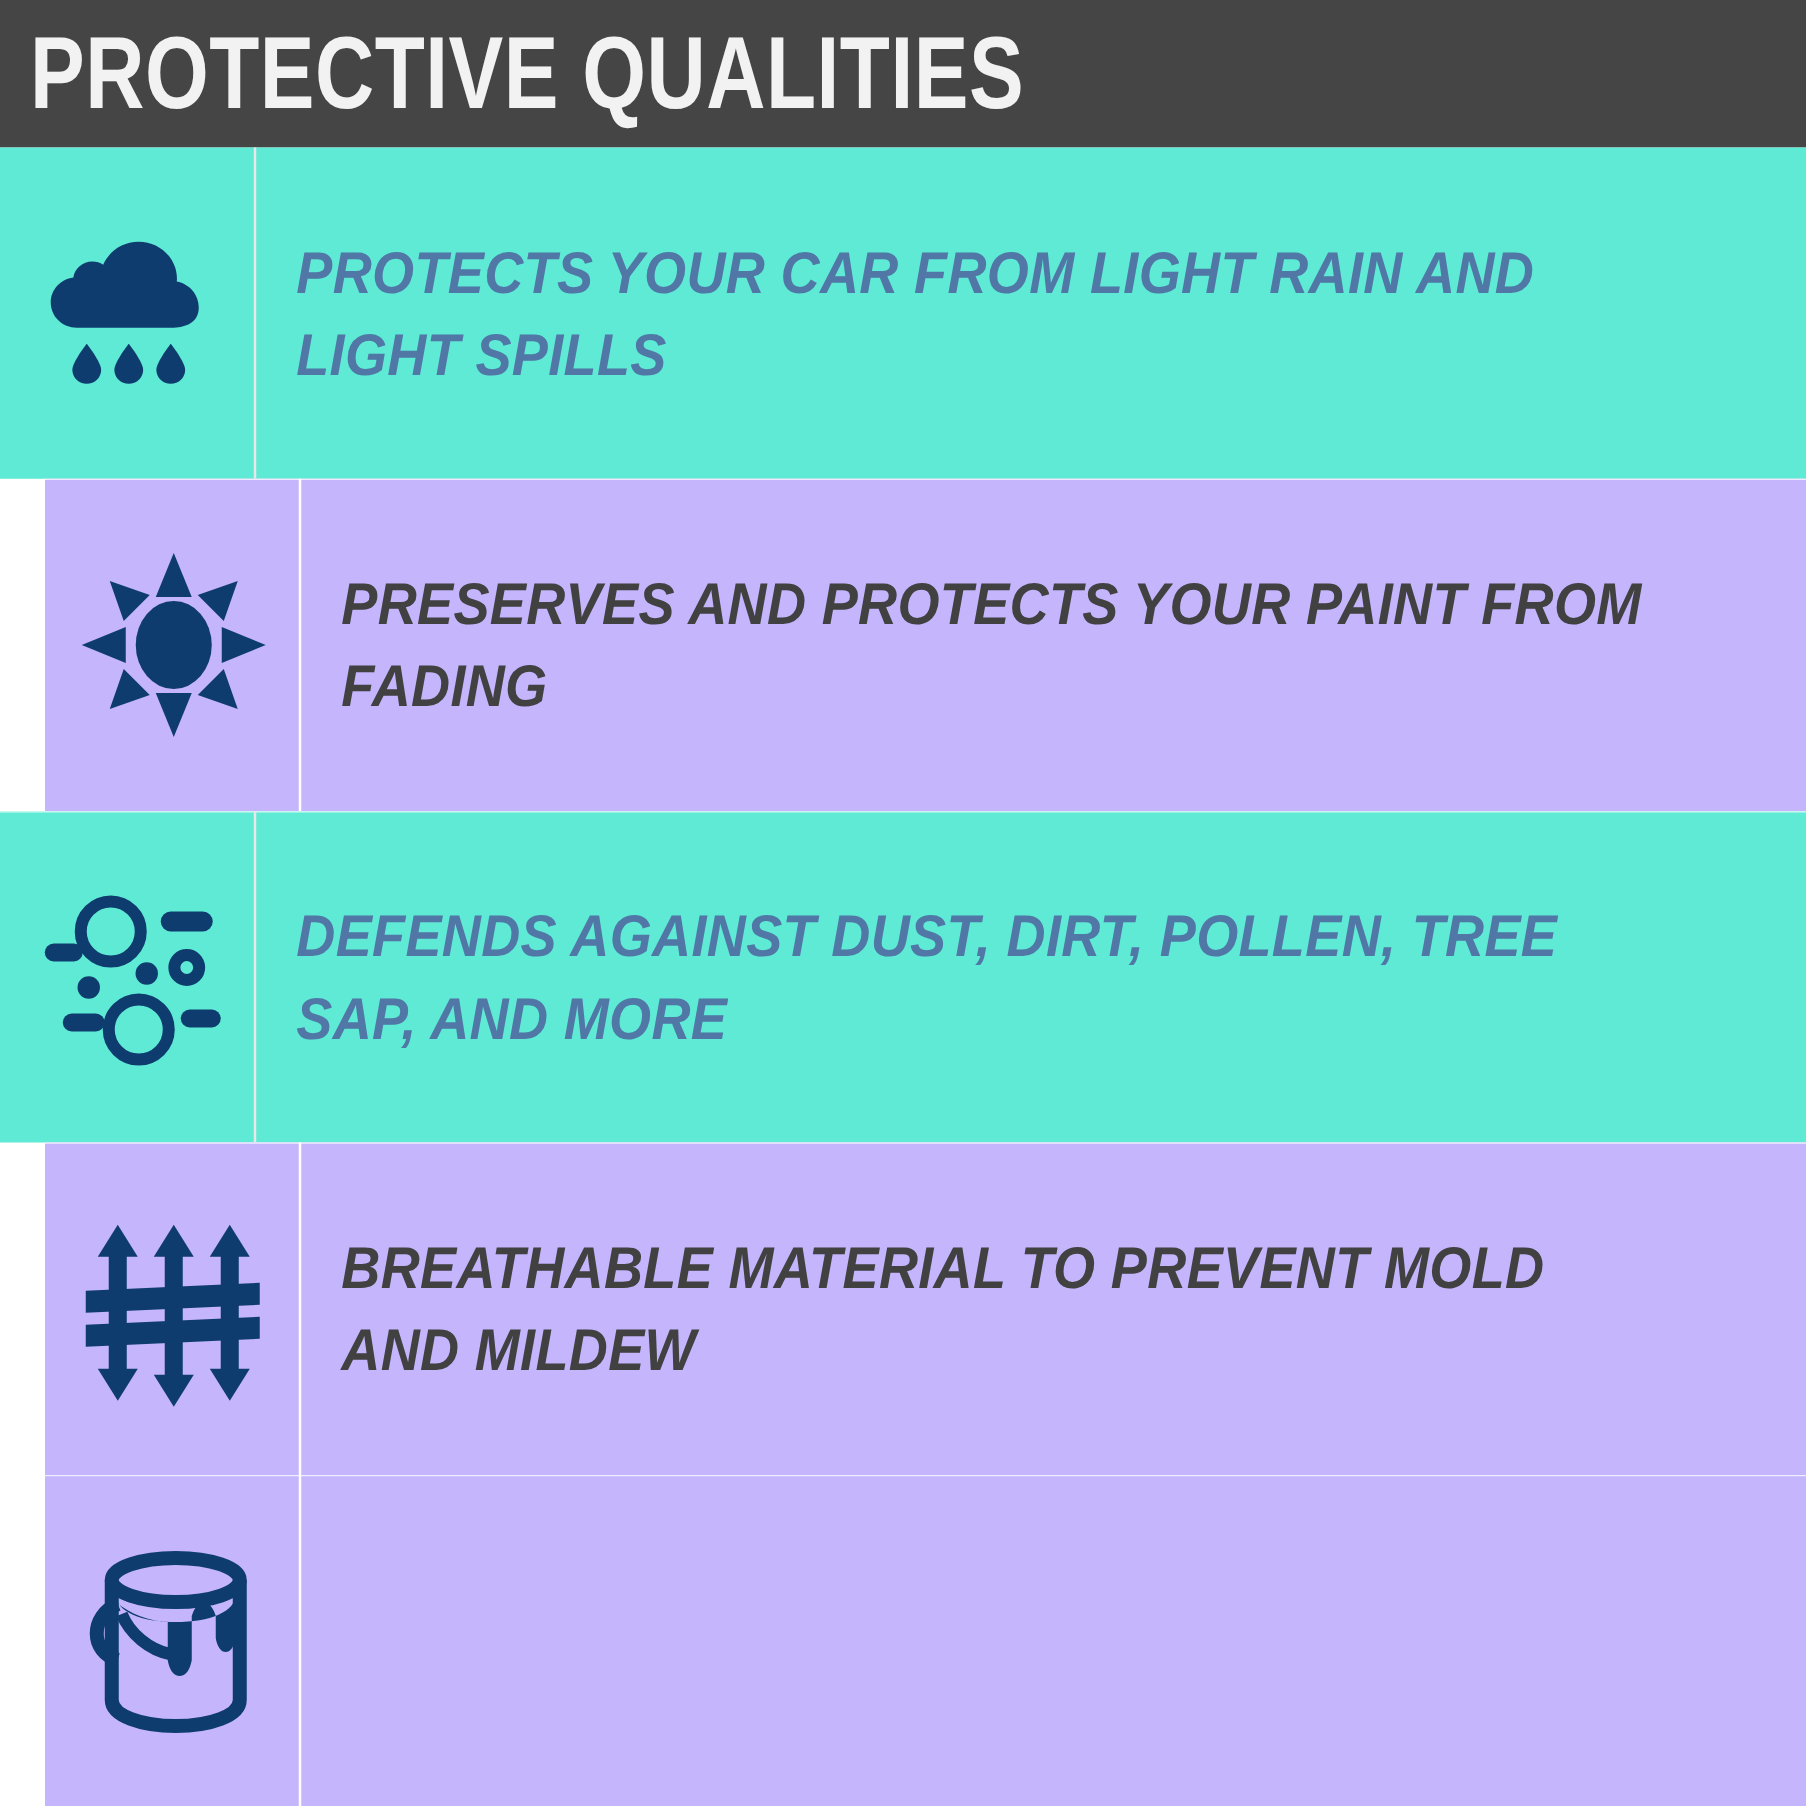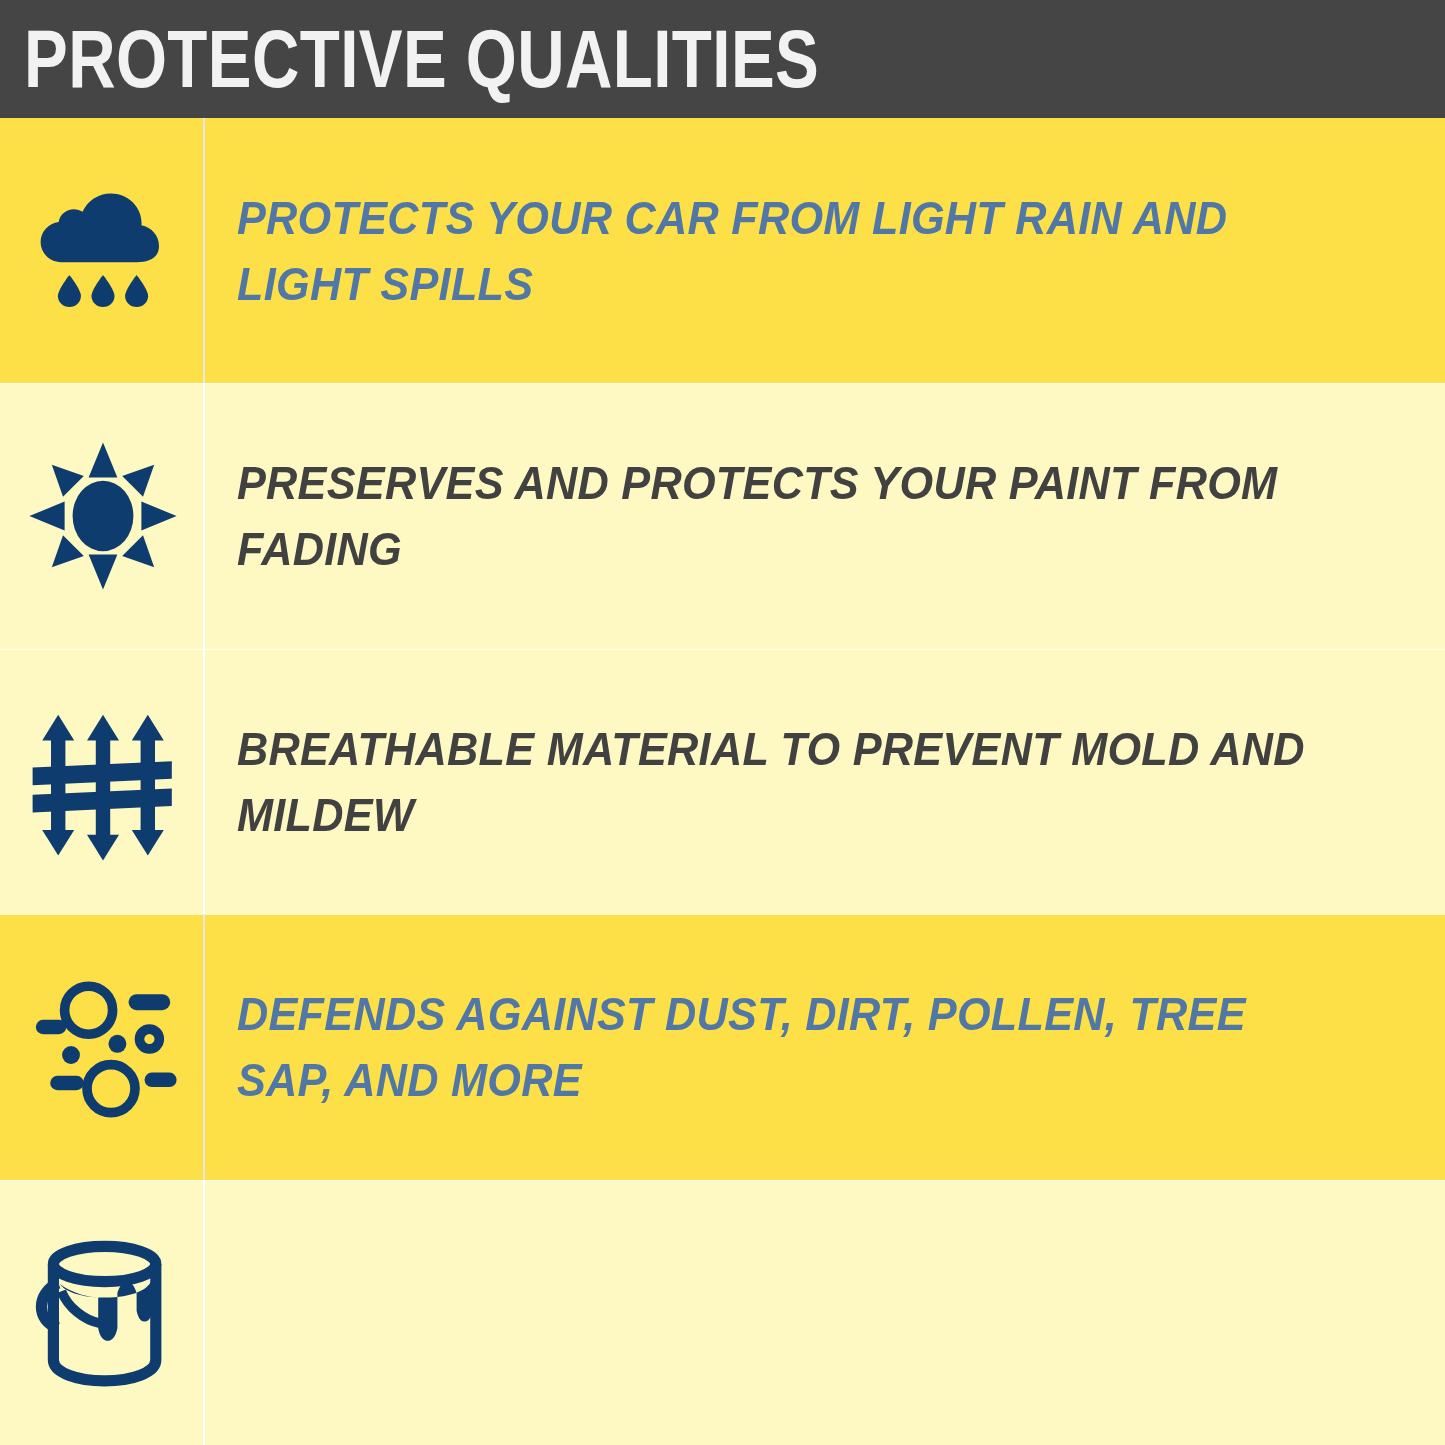--- a/index.html
+++ b/index.html
@@ -47,22 +47,22 @@
     display: flex;
     flex-direction: column;
   }
   .qrow {
     display: flex;
     align-items: stretch;
     position: relative;
     flex: 1 1 0;
     min-height: 0;
   }
-  .qrow.bg-white  { background: #fde047; }
-  .qrow.bg-tint   { background: #fef9c3; }
+  .qrow.bg-white  { background: #5eead4; }
+  .qrow.bg-tint   { background: #c4b5fd; margin-left: 36px; }
 
   
   .qrow + .qrow::before {
     content: "";
     position: absolute;
     left: 0; right: 0; top: 0;
     height: 1px;
     background: rgba(255,255,255,0.75);
   }
 
@@ -158,46 +158,20 @@
             </g>
           </svg>
         </span>
       </div>
       <div class="text-cell">
         <div class="qline txt-gray">PRESERVES AND PROTECTS YOUR PAINT FROM FADING</div>
       </div>
     </div>
 
 
-    <div class="qrow bg-tint">
-      <div class="icon-cell">
-        <span class="icon-box">
-          <svg viewBox="0 0 100 100" xmlns="http://www.w3.org/2000/svg">
-            <g fill="#0F3C6E">
-
-              <polygon points="6,41 93,37 93,48 6,52"></polygon>
-              <polygon points="6,58 93,54 93,65 6,69"></polygon>
-
-              <polygon points="22,8 32,24 26.5,24 26.5,86 17.5,86 17.5,24 12,24"></polygon>
-              <polygon points="22,96 12,80 32,80"></polygon>
-
-              <polygon points="50,8 60,24 54.5,24 54.5,86 45.5,86 45.5,24 40,24"></polygon>
-              <polygon points="50,99 40,83 60,83"></polygon>
-
-              <polygon points="78,8 88,24 82.5,24 82.5,86 73.5,86 73.5,24 68,24"></polygon>
-              <polygon points="78,96 68,80 88,80"></polygon>
-            </g>
-          </svg>
-        </span>
-      </div>
-      <div class="text-cell">
-        <div class="qline txt-gray">BREATHABLE MATERIAL TO PREVENT MOLD AND MILDEW</div>
-      </div>
-    </div>
-
     <div class="qrow bg-white">
       <div class="icon-cell">
         <span class="icon-box">
           <svg viewBox="0 0 100 100" xmlns="http://www.w3.org/2000/svg">
             <g fill="none" stroke="#0F3C6E" stroke-width="6" stroke-linecap="round">
               <circle cx="41" cy="27" r="15"></circle>
               <circle cx="55" cy="76" r="15"></circle>
               <circle cx="79" cy="45" r="6.2"></circle>
             </g>
             <g fill="#0F3C6E">
@@ -213,20 +187,46 @@
       </div>
       <div class="text-cell">
         <div class="qline txt-blue">DEFENDS AGAINST DUST, DIRT, POLLEN, TREE SAP, AND MORE</div>
       </div>
     </div>
 
     <div class="qrow bg-tint">
       <div class="icon-cell">
         <span class="icon-box">
           <svg viewBox="0 0 100 100" xmlns="http://www.w3.org/2000/svg">
+            <g fill="#0F3C6E">
+
+              <polygon points="6,41 93,37 93,48 6,52"></polygon>
+              <polygon points="6,58 93,54 93,65 6,69"></polygon>
+
+              <polygon points="22,8 32,24 26.5,24 26.5,86 17.5,86 17.5,24 12,24"></polygon>
+              <polygon points="22,96 12,80 32,80"></polygon>
+
+              <polygon points="50,8 60,24 54.5,24 54.5,86 45.5,86 45.5,24 40,24"></polygon>
+              <polygon points="50,99 40,83 60,83"></polygon>
+
+              <polygon points="78,8 88,24 82.5,24 82.5,86 73.5,86 73.5,24 68,24"></polygon>
+              <polygon points="78,96 68,80 88,80"></polygon>
+            </g>
+          </svg>
+        </span>
+      </div>
+      <div class="text-cell">
+        <div class="qline txt-gray">BREATHABLE MATERIAL TO PREVENT MOLD AND MILDEW</div>
+      </div>
+    </div>
+
+    <div class="qrow bg-tint">
+      <div class="icon-cell">
+        <span class="icon-box">
+          <svg viewBox="0 0 100 100" xmlns="http://www.w3.org/2000/svg">
             <g fill="none" stroke="#0F3C6E" stroke-width="7">
 
               <path d="M22 32 C8 38 8 56 22 60"></path>
 
               <path d="M19 20 L19 80 C19 88 34 93 51 93 C68 93 83 88 83 80 L83 20"></path>
 
               <ellipse cx="51" cy="20" rx="32" ry="11"></ellipse>
             </g>
 
             <path fill="#0F3C6E" d="M21 27 C21 36 34 41 51 41 C68 41 81 36 81 27

